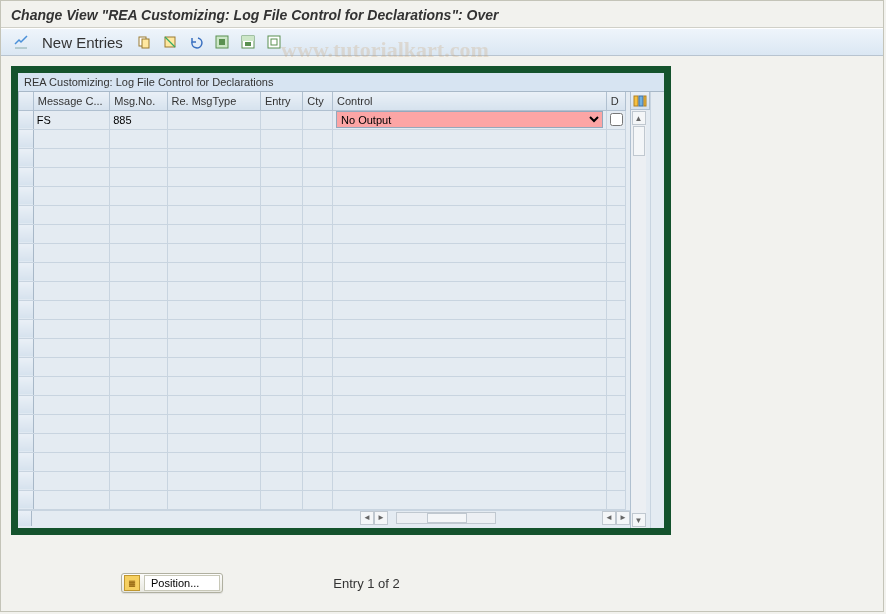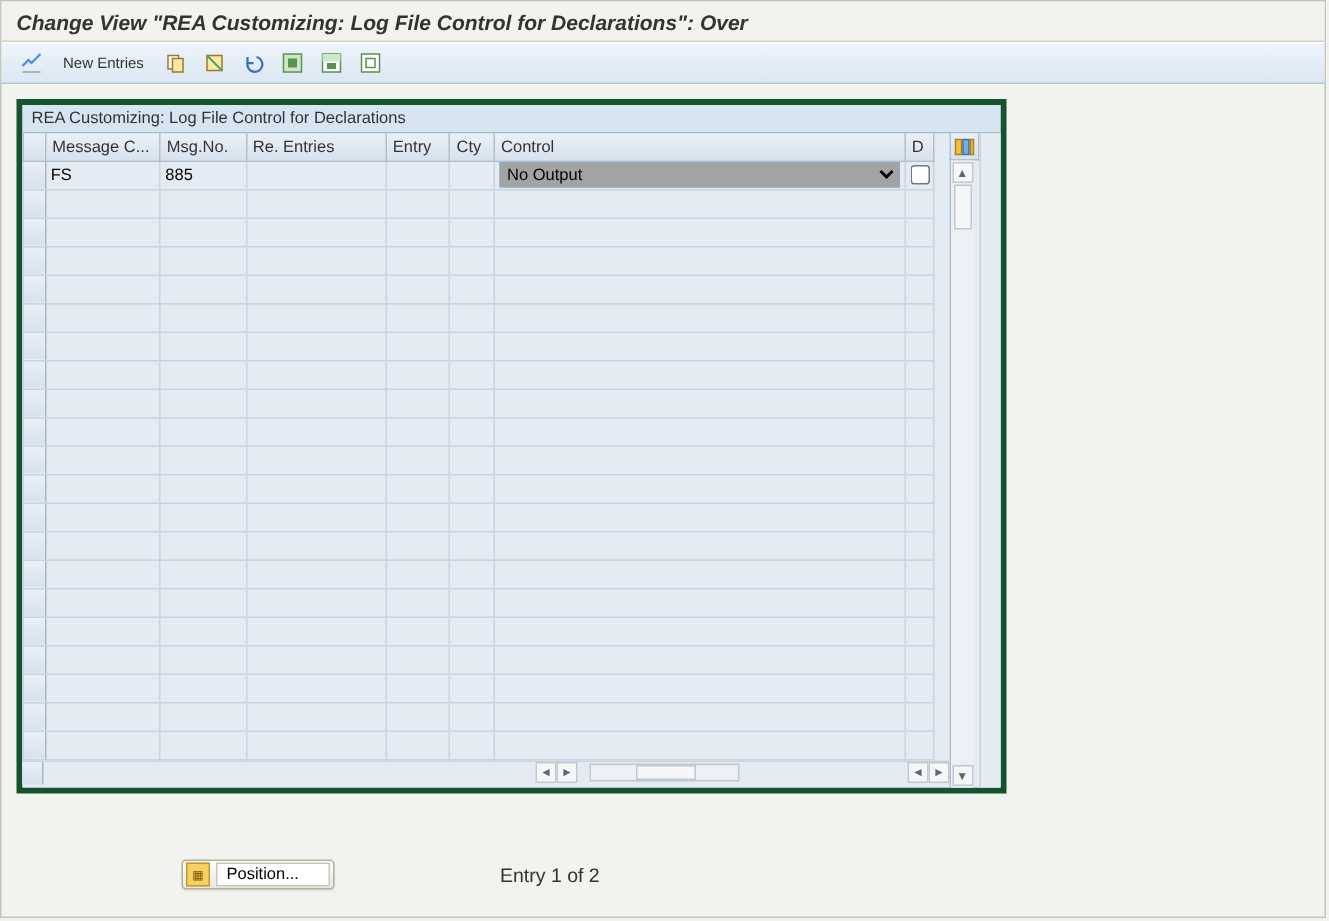--- a/index.html
+++ b/index.html
@@ -36,30 +36,30 @@
   .tb-btn {
     display: inline-flex;
     align-items: center;
     justify-content: center;
     height: 20px;
     min-width: 20px;
     padding: 0 3px;
     border: 1px solid transparent;
     border-radius: 2px;
     cursor: pointer;
-    font-size: 10px;
+    font-size: 15px;
     color: #333;
   }
   .tb-text { padding: 0 6px; }
   .content-area {
     padding: 10px;
   }
   .panel {
     width: 660px;
-    border: 4px solid #14532d;
+    border: 7px solid #14532d;
     background: #e9eff5;
   }
   .panel-title {
     background: #d7e4f2;
     border-bottom: 1px solid #a8b8c8;
     padding: 3px 6px;
     font-size: 11px;
     color: #333;
   }
   .grid-wrap {
@@ -101,21 +101,21 @@
     border-right: 1px solid #a8b8c8;
   }
   .grid td input[type=text]{
     border:none; background:transparent; width:100%; font-size:11px;
     outline:none;
   }
   .grid td input[type=checkbox]{
     margin:auto; display:block;
   }
   .grid td select{
-    width:100%; border:1px solid #94a8bc; background:#a3a3a3;
+    width:100%; border:1px solid #94a8bc; background:#fca5a5;
     font-size:11px; height:17px;
   }
   .sel-success { background:#c4d8ec !important; }
   .config-col {
     width: 20px;
     background: linear-gradient(#eaf0f7,#d6e2ee);
     border:1px solid #b0c0d0;
     border-top:none;
     display:flex; align-items:center; justify-content:center;
     height:18px;
@@ -181,20 +181,21 @@
     border:1px solid #c4c4b8;
     width:884px; height:612px;
     background:#f2f2ee;
     position:relative;
   }
 </style>
 </head>
 <body>
 
 <div class="outer-frame">
+  <div class="watermark">www.tutorialkart.com</div>
 
   <div class="header">
     <div class="page-title">Change View "REA Customizing: Log File Control for Declarations": Over</div>
   </div>
 
   <div class="toolbar">
     <span class="tb-btn" title="Toggle">
       <svg width="16" height="16">
           <path d="M2 10 L6 6 L8 8 L14 2" stroke="#4a90d9" stroke-width="1.5" fill="none"></path>
           <path d="M2 14 L14 14" stroke="#8aa" stroke-width="1"></path>
@@ -254,21 +255,21 @@
                 <col style="width:40px">
                 <col style="width:28px">
               <col style="width:258px">
                 <col style="width:18px">
             </colgroup>
             <thead>
               <tr>
                 <th></th>
                 <th>Message C...</th>
                 <th>Msg.No.</th>
-                <th>Re. Entries</th>
+                <th>Re. MsgType</th>
                 <th>Entry</th>
                 <th>Cty</th>
                 <th>Control</th>
                 <th>D</th>
               </tr>
             </thead>
             <tbody id="grid-body">
                 <tr>
                   <td class="rowhdr"></td>
                   <td><input type="text" value="FS" style=""></td>

